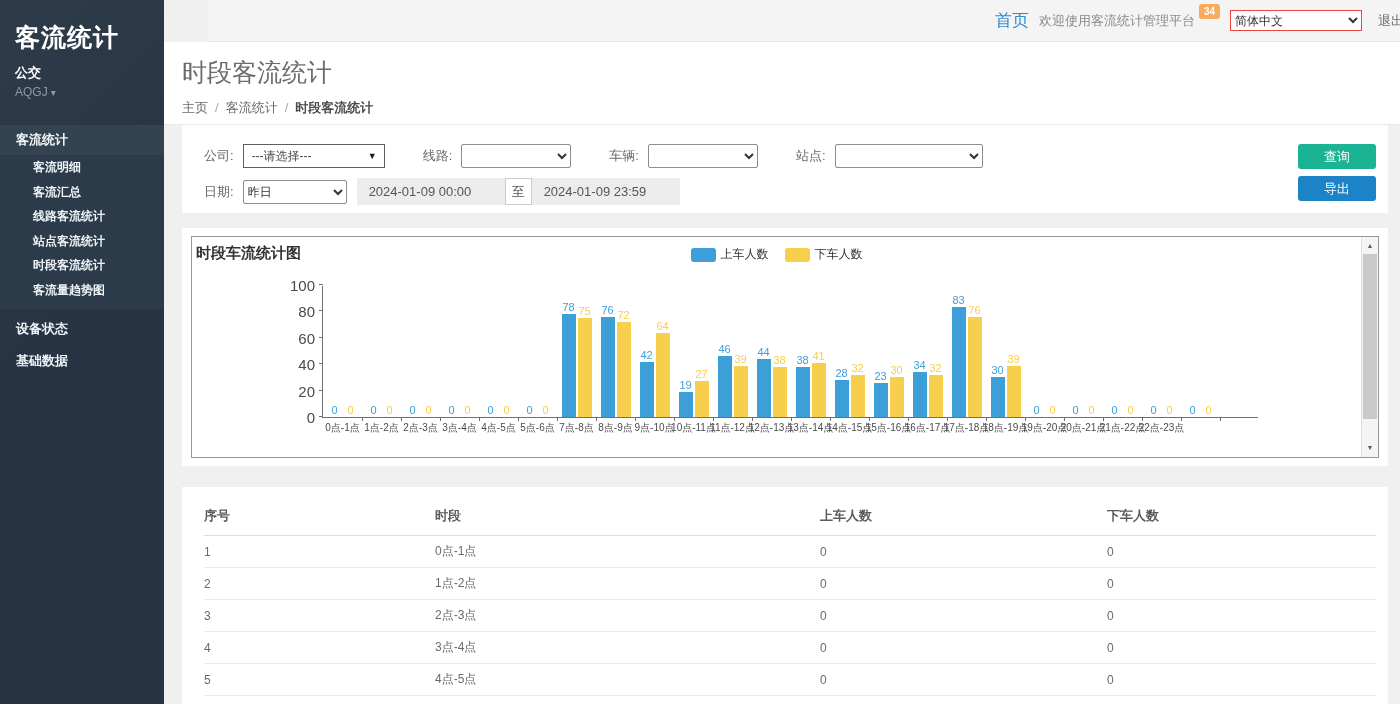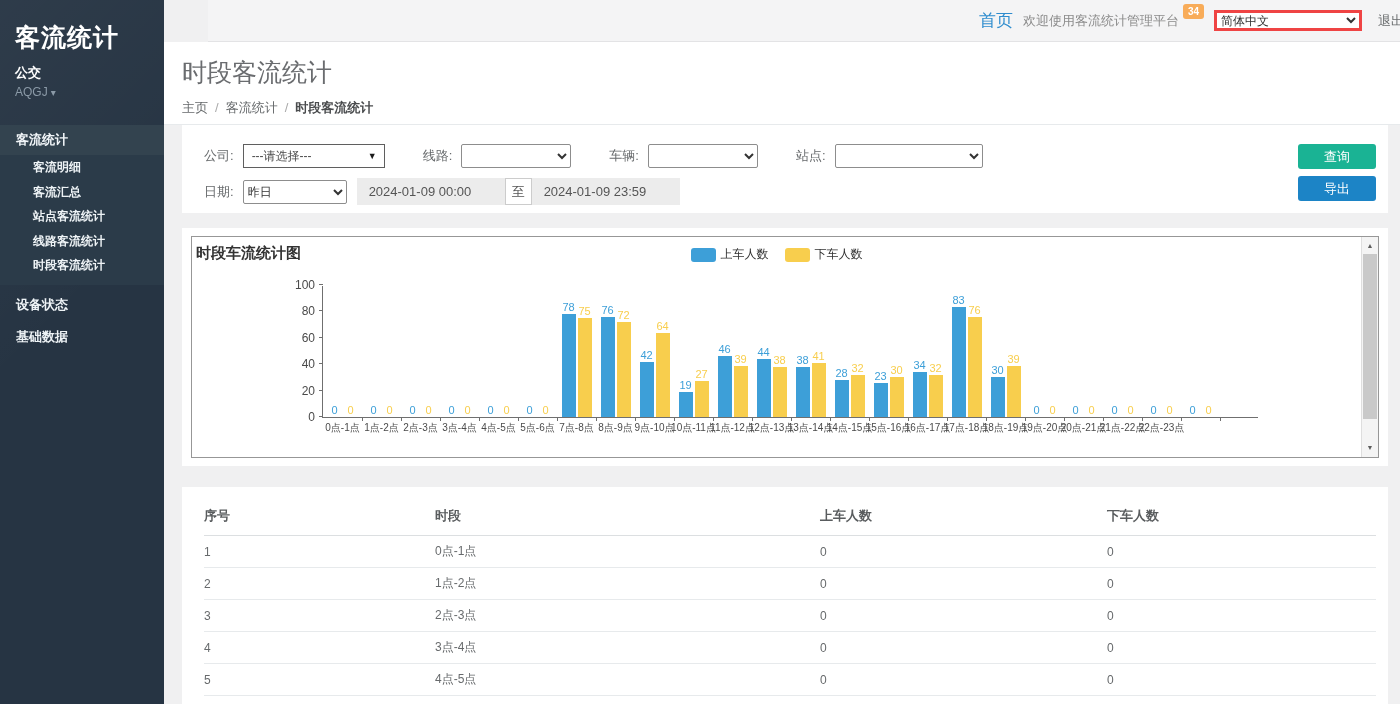--- a/index.html
+++ b/index.html
@@ -27,21 +27,21 @@
   .section-active + .section-plain { margin-top:4px; }
 
   
   .topbar { position:absolute; left:164px; top:0; width:1236px; height:42px;
             background:#f4f4f5; border-bottom:1px solid #e3e3e5;
             display:flex; align-items:center; justify-content:flex-end; padding-right:14px;margin-left:44px; }
   .home-link { color:#2e8cce; font-size:17px; cursor:pointer; margin-right:10px; }
   .welcome { color:#8b8b8b; font-size:13px; }
   .badge { background:#f8ac59; color:#fff; font-size:10px; font-weight:bold; border-radius:3px;
            padding:2px 5px; transform:translateY(-9px); display:inline-block; margin:0 10px 0 4px; }
-  .lang-select { width:148px; height:21px; font-size:12px; border:3px solid #ef4444;
+  .lang-select { width:132px; height:21px; font-size:12px; border:1px solid #ef4444;
                  background:#fff; color:#333; }
   .logout { color:#676a6c; font-size:13px; margin-left:16px; cursor:pointer; }
 
   
   .titleband { position:absolute; left:164px; top:42px; width:1236px; height:83px;
                background:#fff; border-bottom:1px solid #e7eaec; padding:14px 0 0 18px; }
   .page-title { font-size:25px; font-weight:400; color:#6a6c6f; }
   .breadcrumb { margin-top:10px; font-size:13px; color:#676a6c; }
   .crumb { cursor:pointer; }
   .crumb-sep { color:#aaa; margin:0 7px; }
@@ -86,21 +86,21 @@
           border-left:1px solid #6f6f6f; border-bottom:1px solid #6f6f6f; display:flex; align-items:flex-end; }
   .slot { width:39px; height:100%; position:relative; display:flex; align-items:flex-end;
           justify-content:center; gap:2px; }
   .bar-col { display:flex; flex-direction:column; align-items:center; justify-content:flex-end; }
   .bar-val { font-size:11px; margin-bottom:1px; }
   .bar { width:14px; }
   .xlabel { position:absolute; top:100%; margin-top:4px; left:50%; transform:translateX(-50%);
             font-size:10px; color:#4a4a4a; white-space:nowrap; }
   .xtick { position:absolute; right:-1px; top:100%; width:1px; height:4px; background:#6f6f6f; }
   .ytick-label { position:absolute; right:calc(100% + 8px); transform:translateY(50%);
-                 font-size:12px; color:#4a4a4a; }
+                 font-size:15px; color:#4a4a4a; }
   .ytick-mark { position:absolute; right:100%; width:4px; height:1px; background:#6f6f6f; }
 
   
   .scrollbar { position:absolute; right:0; top:0; bottom:0; width:17px; background:#f4f4f4;
                border-left:1px solid #dedede; }
   .sb-btn { position:absolute; left:0; width:100%; height:16px; display:flex; align-items:center;
             justify-content:center; font-size:7px; color:#5d5d5d; cursor:pointer; }
   .sb-up { top:0; } .sb-down { bottom:2px; }
   .sb-thumb { position:absolute; left:1px; right:1px; top:17px; bottom:38px; background:#c9c9c9; cursor:grab; }
 
@@ -123,23 +123,24 @@
     <div class="org-code">
       <span>AQGJ</span><span class="caret">▾</span>
     </div>
   </div>
   <div class="nav">
     <div class="section-active">
       <div class="section-header">客流统计</div>
       <div id="sidebar-submenu">
           <div class="subitem">客流明细</div>
           <div class="subitem">客流汇总</div>
+          <div class="subitem">线路客流统计</div>
           <div class="subitem">站点客流统计</div>
-          <div class="subitem">线路客流统计</div>
           <div class="subitem">时段客流统计</div>
+          <div class="subitem">客流量趋势图</div>
         </div>
     </div>
     <div class="section-plain">设备状态</div>
     <div class="section-plain">基础数据</div>
   </div>
 </div>
 
 <div class="topbar">
   <span class="home-link">首页</span>
   <span class="welcome">欢迎使用客流统计管理平台</span>

